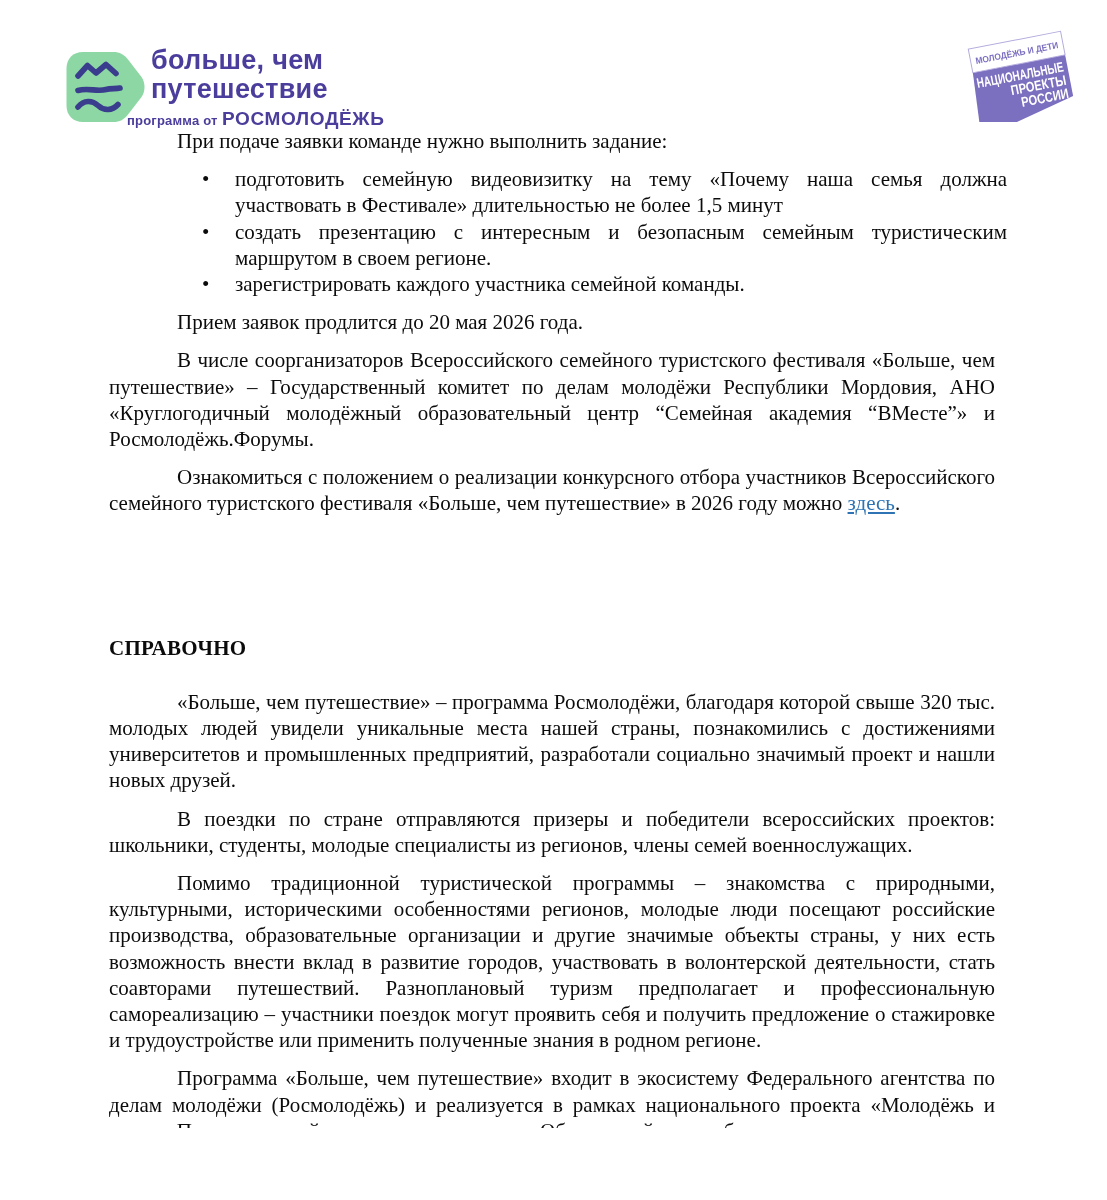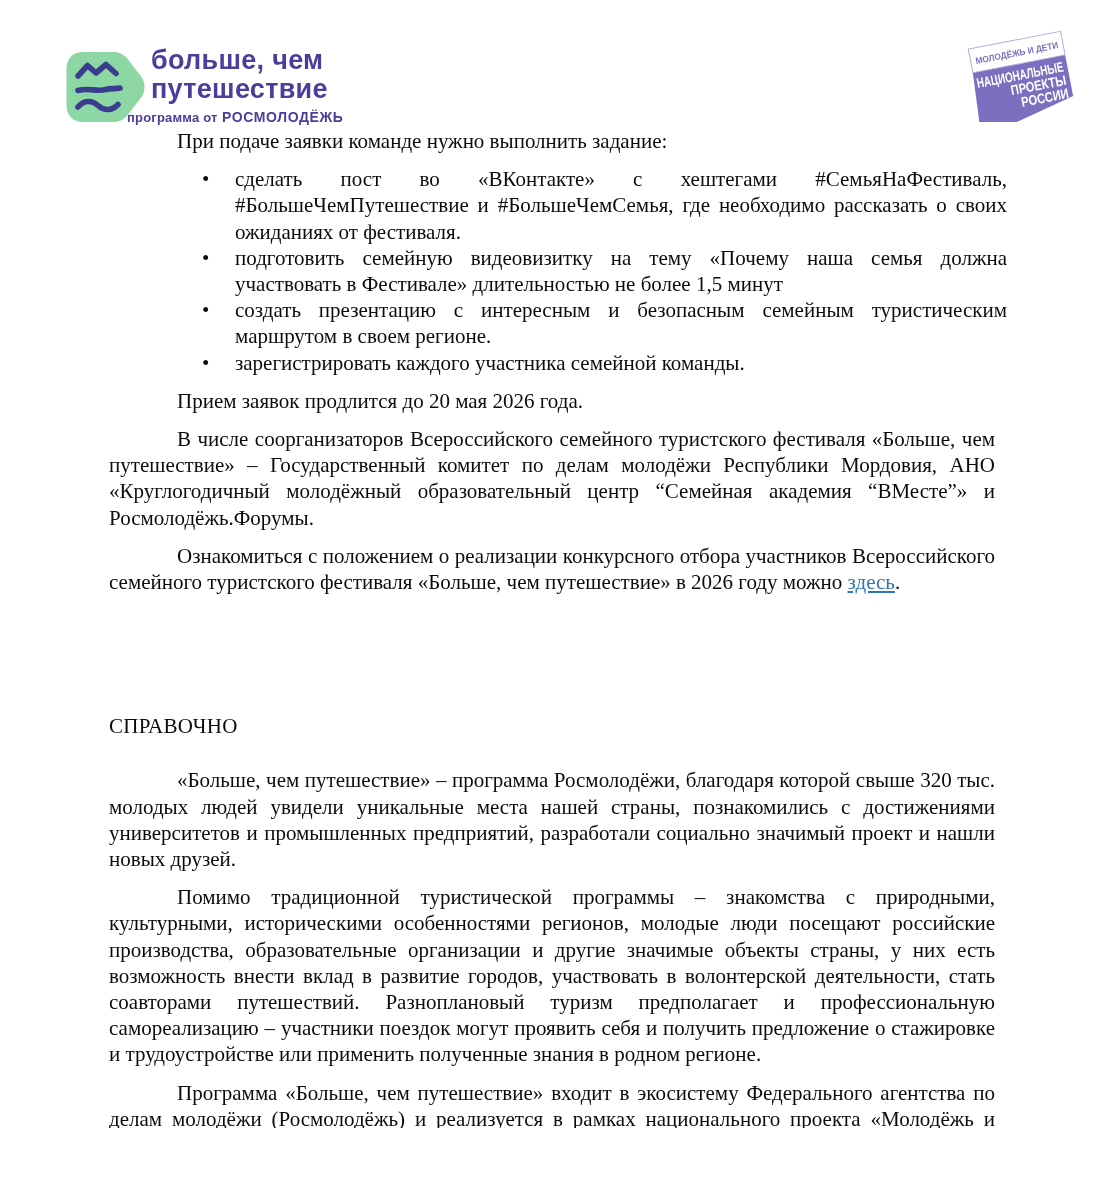--- a/index.html
+++ b/index.html
@@ -28,21 +28,21 @@
     white-space: nowrap;
   }
   .logo-left .tagline {
     position: absolute; left: 64px; top: 64px;
     font-family: "Liberation Sans", sans-serif;
     font-weight: 700;
     color: #4A3D9C;
     white-space: nowrap;
   }
   .logo-left .tagline .prefix { font-size: 13px; letter-spacing: 0.2px; }
-  .logo-left .tagline .brand  { font-size: 14px; letter-spacing: 0.6px; }
+  .logo-left .tagline .brand  { font-size: 19px; letter-spacing: 0.6px; }
 
   .logo-right { position: absolute; left: 930px; top: 2px; }
   .logo-right svg text { font-family: "Liberation Sans", sans-serif; font-weight: bold; }
 
   
   .content {
     position: absolute;
     left: 97px; top: 116px;
     width: 910px;
     font-size: 21px;
@@ -52,21 +52,21 @@
   .content p { margin: 12px; text-indent: 68px; }
   ul.tasks { margin: 0; padding: 0 0 0 138px; list-style: none; }
   ul.tasks li { position: relative; text-align: justify; }
   ul.tasks li::before {
     content: "\2022";
     position: absolute;
     left: -33px;
     top: 0;
   }
   .section-heading {
-    font-weight: normal;
+    font-weight: bold;
     text-indent: 0 !important;
     margin-top: 118px !important;
     margin-bottom: 28px !important;
     letter-spacing: 0.3px;
     text-align: left;
   }
   a.doc-link { color: #2E74B5; text-decoration: underline; }
 </style>
 </head>
 <body>
@@ -104,32 +104,32 @@
         <text x="132" y="105" text-anchor="end" font-size="14" fill="#ffffff" textLength="48" lengthAdjust="spacingAndGlyphs">РОССИИ</text>
       </g>
     </svg>
   </div>
 
   <div class="content">
 
     <p>При подаче заявки команде нужно выполнить задание:</p>
 
     <ul class="tasks">
-      <li>сделать пост во «ВКонтакте» с хештегами #СемьяНаФестиваль, #БольшеЧемПутешествие и #БольшеЧемСемья, где необходимо рассказать о своих ожиданиях от фестиваля.</li>
       <li>подготовить семейную видеовизитку на тему «Почему наша семья должна участвовать в Фестивале» длительностью не более 1,5 минут</li>
       <li>создать презентацию с интересным и безопасным семейным туристическим маршрутом в своем регионе.</li>
       <li>зарегистрировать каждого участника семейной команды.</li>
     </ul>
 
     <p>Прием заявок продлится до 20 мая 2026 года.</p>
 
     <p>В числе соорганизаторов Всероссийского семейного туристского фестиваля «Больше, чем путешествие» – Государственный комитет по делам молодёжи Республики Мордовия, АНО «Круглогодичный молодёжный образовательный центр “Семейная академия “ВМесте”» и Росмолодёжь.Форумы.</p>
 
     <p><span>Ознакомиться с положением о реализации конкурсного отбора участников Всероссийского семейного туристского фестиваля «Больше, чем путешествие» в 2026 году можно </span><a href="#" class="doc-link">здесь</a><span>.</span></p>
 
     <p class="section-heading">СПРАВОЧНО</p>
 
     <p>«Больше, чем путешествие» – программа Росмолодёжи, благодаря которой свыше 320 тыс. молодых людей увидели уникальные места нашей страны, познакомились с достижениями университетов и промышленных предприятий, разработали социально значимый проект и нашли новых друзей.</p>
+    <p>В поездки по стране отправляются призеры и победители всероссийских проектов: школьники, студенты, молодые специалисты из регионов, члены семей военнослужащих.</p>
     <p>Помимо традиционной туристической программы – знакомства с природными, культурными, историческими особенностями регионов, молодые люди посещают российские производства, образовательные организации и другие значимые объекты страны, у них есть возможность внести вклад в развитие городов, участвовать в волонтерской деятельности, стать соавторами путешествий. Разноплановый туризм предполагает и профессиональную самореализацию – участники поездок могут проявить себя и получить предложение о стажировке и трудоустройстве или применить полученные знания в родном регионе.</p>
     <p>Программа «Больше, чем путешествие» входит в экосистему Федерального агентства по делам молодёжи (Росмолодёжь) и реализуется в рамках национального проекта «Молодёжь и дети». Программа действует при поддержке Общероссийского общественно-государственного движения детей и молодёжи «Движение Первых», Российского общества «Знание», президентской платформы «Россия – страна возможностей», Минобрнауки, Минкультуры, Минпросвещения, Минэкономразвития и Россотрудничества.</p>
 
   </div>
 </div>
 
 </body></html>

